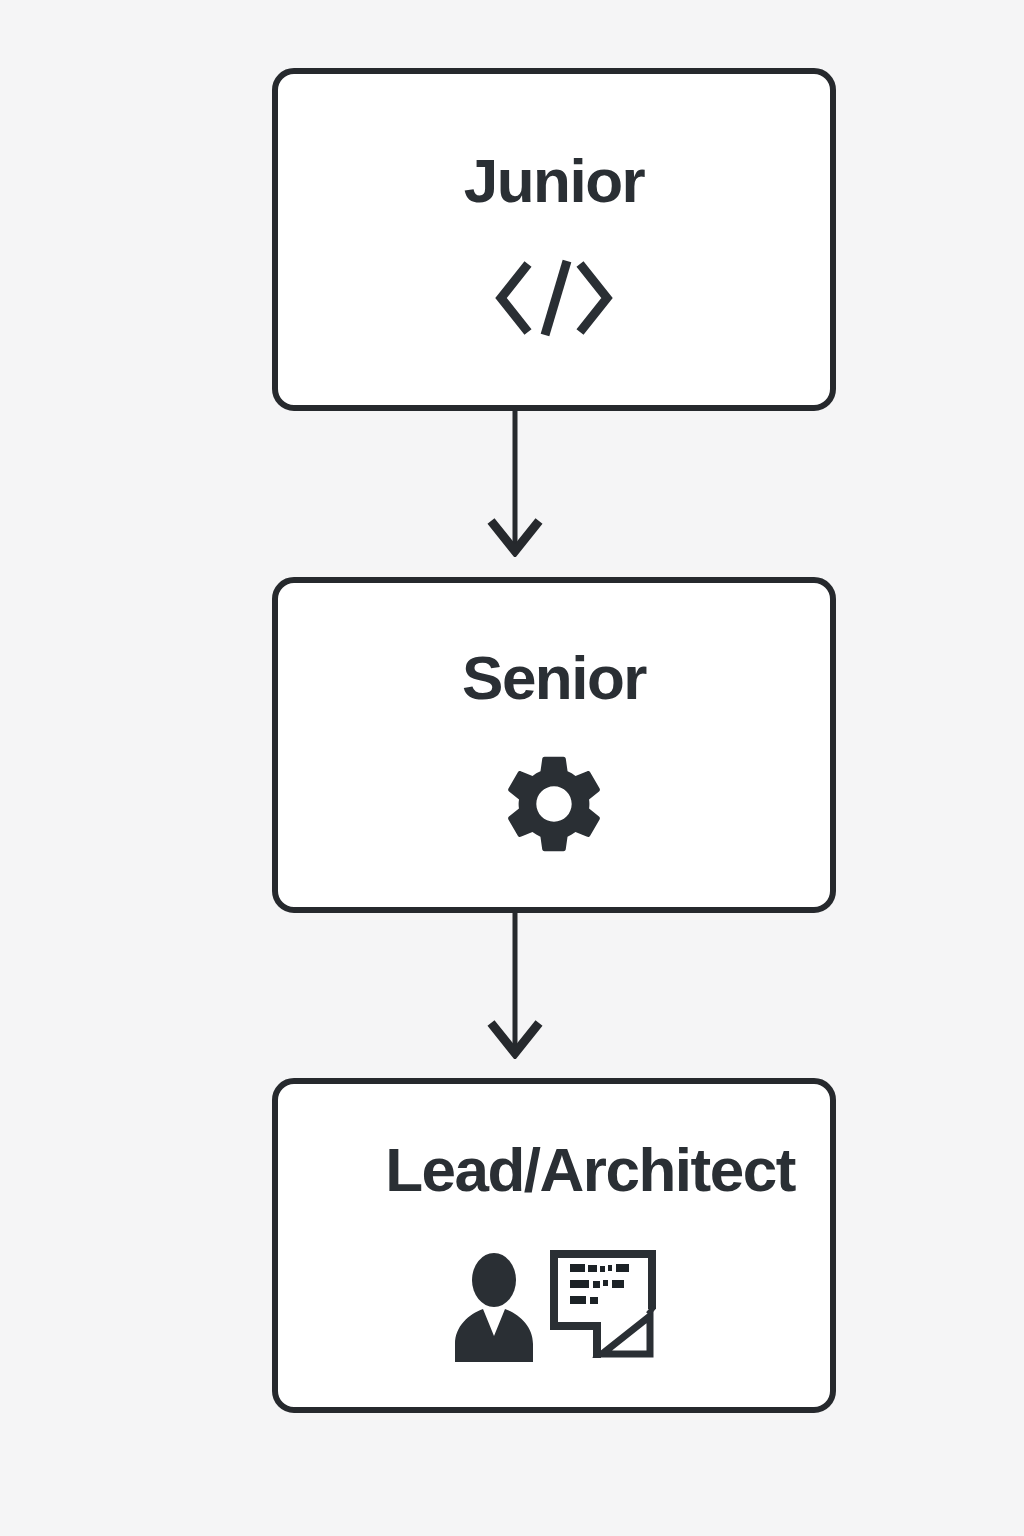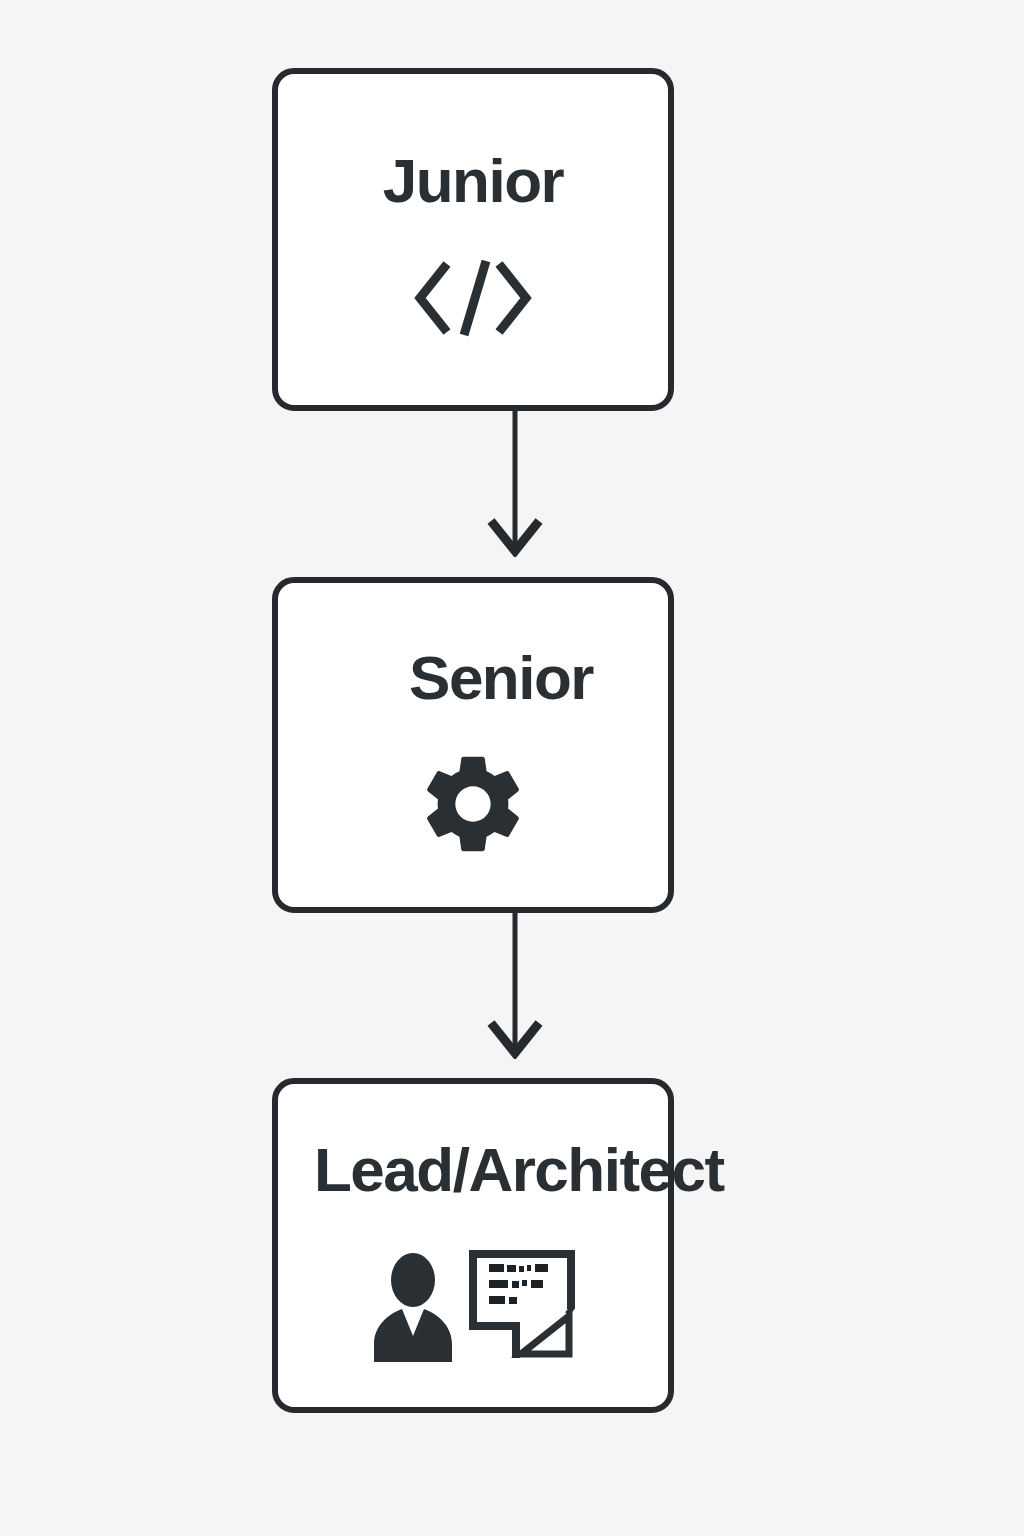--- a/index.html
+++ b/index.html
@@ -14,21 +14,21 @@
     position: relative;
     overflow: hidden;
   }
   .canvas {
     position: absolute;
     inset: 0;
   }
   .node {
     position: absolute;
     left: 272px;
-    width: 402px;
+    width: 564px;
     box-sizing: border-box;
     background: #ffffff;
     border: 6px solid #26292d;
     border-radius: 22px;
   }
   .node-1 { top: 68px;  height: 343px; }
   .node-2 { top: 577px; height: 336px; }
   .node-3 { top: 1078px; height: 335px; }
 
   .node-label {
@@ -37,21 +37,21 @@
     width: 100%;
     margin: 0;
     text-align: center;
     font-size: 62px;
     line-height: 1.05;
     font-weight: 700;
     letter-spacing: -1.5px;
     color: #2a2f34;
   }
   .node-1 .node-label { top: 74px; }
-  .node-2 .node-label { top: 62px; padding-left: 28px; }
+  .node-2 .node-label { top: 62px; }
   .node-3 .node-label { top: 53px; padding-left: 36px; }
 
   .icon-wrap {
     position: absolute;
     left: 50%;
     transform: translateX(-50%);
   }
   .icon-code { top: 182px; }
   .icon-gear { top: 162px; }
   .icon-row {

